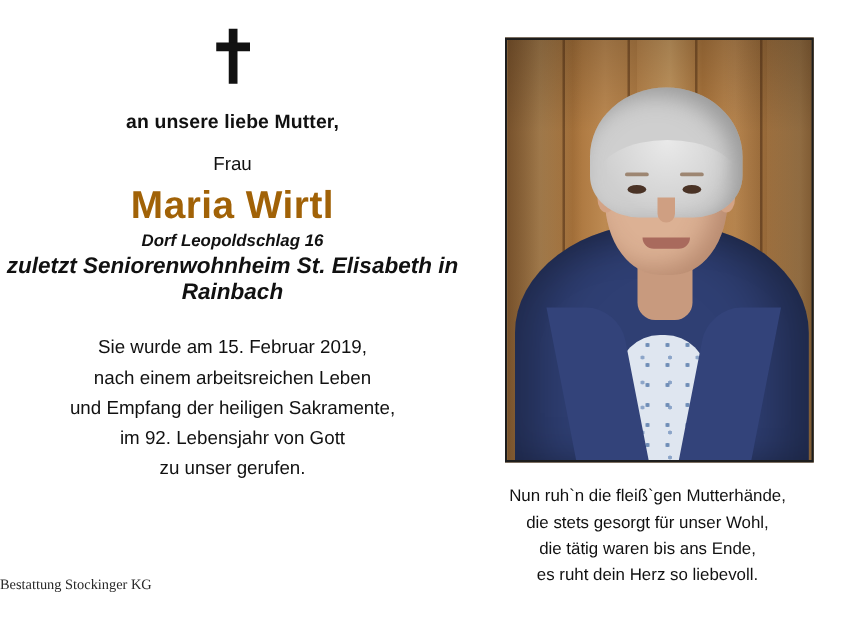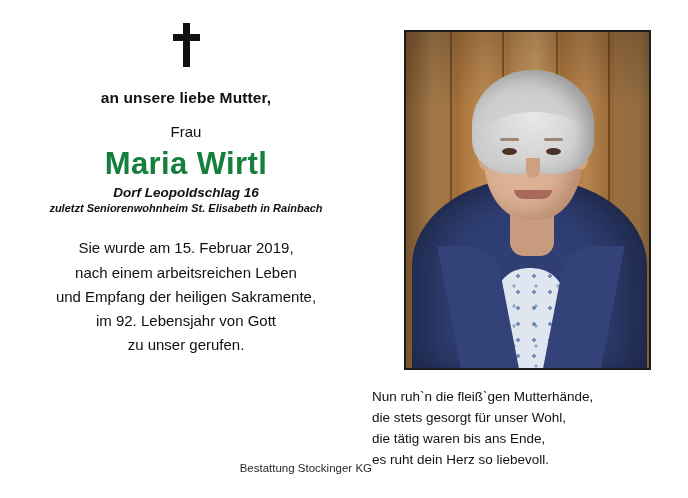--- a/index.html
+++ b/index.html
@@ -75,56 +75,57 @@
     margin-top: 13px;
     font-size: 15px;
     color: #111111;
     line-height: 1.2;
   }
 
   .name {
     margin-top: 6px;
     font-size: 31px;
     font-weight: bold;
-    color: #15803d;
+    color: #a16207;
     letter-spacing: 0.4px;
     line-height: 1.12;
   }
 
   .addr1 {
     margin-top: 4px;
     font-size: 13.5px;
     font-style: italic;
     font-weight: bold;
     color: #111111;
   }
   .addr2 {
     margin-top: 2px;
-    font-size: 11px;
+    font-size: 18px;
     font-style: italic;
     font-weight: bold;
     color: #111111;
   }
 
   .passage {
     margin-top: 22px;
     font-size: 15px;
     line-height: 1.62;
     color: #111111;
   }
   .passage div { white-space: nowrap; }
 
   .undertaker {
     position: absolute;
     left: 0;
     right: 0;
     bottom: 24px;
     font-size: 11.5px;
     color: #2a2a2a;
-    text-align: right;
+    text-align: left;
+    font-family: Liberation Serif, serif;
   }
 
   
   .right-col {
     position: absolute;
     left: 372px;
     top: 0;
     width: 316px;
     height: 498px;
   }
@@ -298,20 +299,21 @@
     height: 9px;
     background: #a96a5d;
     border-radius: 0 0 20px 20px;
   }
 
   .verse {
     position: absolute;
     left: 0;
     right: 24px;
     top: 386px;
+    text-align: center;
     font-size: 13.5px;
     line-height: 1.56;
     color: #111111;
   }
   .verse div { white-space: nowrap; }
 </style>
 </head>
 <body>
 
 <div class="card">

